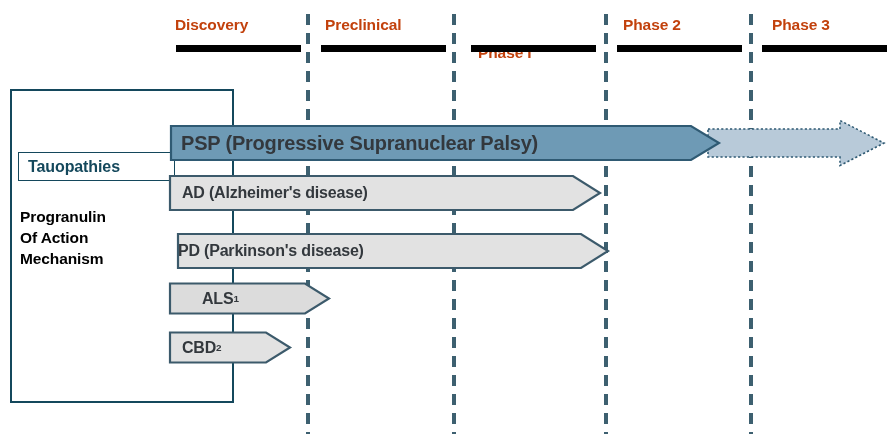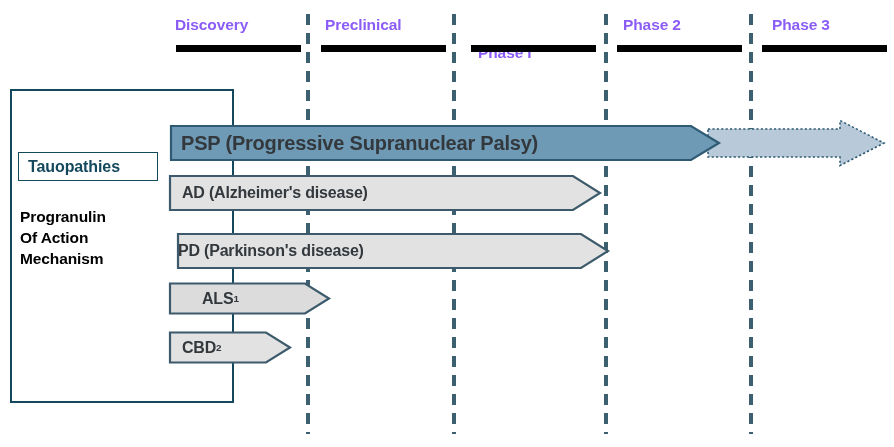--- a/index.html
+++ b/index.html
@@ -7,21 +7,21 @@
   body{
     width:894px;height:447px;
     font-family:"Liberation Sans","DejaVu Sans",sans-serif;
     -webkit-font-smoothing:antialiased;
   }
   #chart{position:relative;width:894px;height:447px;overflow:hidden;background:#fff;}
 
   
   .phase-header{
     position:absolute;
-    color:#8b5cf6;
+    color:#c2410c;
     font-size:15.5px;
     font-weight:bold;
     letter-spacing:-0.1px;
     white-space:nowrap;
     line-height:1;
   }
   .phase-rule{
     position:absolute;
     height:7px;
     background:#000000;
@@ -114,21 +114,21 @@
   <div class="phase-header" style="left:772px;top:17px;">Phase 3</div>
   <div class="phase-rule" style="left:762px;top:45px;width:125px;"></div>
 
   <div class="divider" style="left:306px;"></div>
   <div class="divider" style="left:452px;"></div>
   <div class="divider" style="left:604px;"></div>
   <div class="divider" style="left:749px;"></div>
 
   <div class="bracket" style="left:10px;top:89px;width:224px;height:314px;"></div>
 
-  <div class="tauo-box" style="left:18px;top:152px;width:140px;height:29px;">
+  <div class="tauo-box" style="left:18px;top:152px;width:157px;height:29px;">
     <span>Tauopathies</span>
   </div>
 
   <div class="mechanism" style="left:20px;top:206px;">
     <div>Progranulin</div>
     <div>Of Action</div>
     <div>Mechanism</div>
   </div>
 
   <div class="bar-wrap" style="left:168px;top:120px;width:720px;height:46px;">

